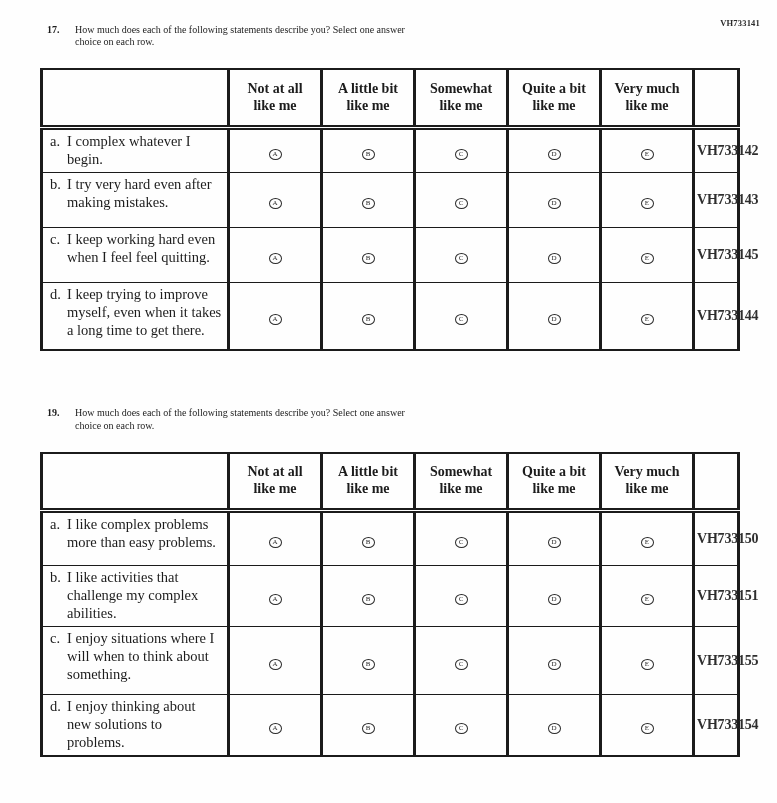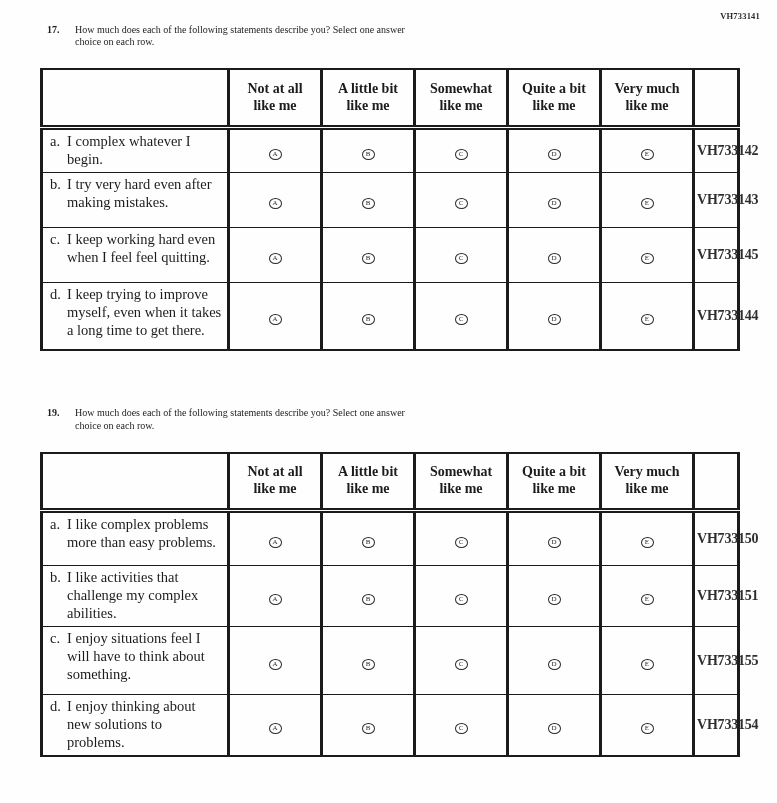--- a/index.html
+++ b/index.html
@@ -14,21 +14,21 @@
   .code-row {
     text-align: right;
     padding-right: 17px;
     font-size: 8.5px;
     font-weight: bold;
     letter-spacing: 0.2px;
     color: #2a2a2a;
     height: 12px;
     line-height: 12px;
   }
-  .q17 .code-row { padding-top: 10px; height: 22px; }
+  .q17 .code-row { padding-top: 17px; height: 22px; }
   .q18 { margin-top: 56px; }
   .prompt {
     margin: 2px 40px 0 47px;
     font-size: 10px;
     line-height: 1.22;
     display: flex;
   }
   .qnum { font-weight: bold; width: 28px; flex: 0 0 28px; }
   .qtext .bold { font-weight: normal; }
   table.matrix {
@@ -241,21 +241,21 @@
         <td class="bub"><span class="bubble">B</span></td>
         <td class="bub"><span class="bubble">C</span></td>
         <td class="bub"><span class="bubble">D</span></td>
         <td class="bub"><span class="bubble">E</span></td>
         <td class="rcode">VH733151</td>
       </tr>
       <tr class="r4">
         <td class="stmt">
               <div class="srow">
                 <span class="letter">c.</span>
-                <span class="stext">I enjoy situations feel I will have to think about something.</span>
+                <span class="stext">I enjoy situations where I will when to think about something.</span>
               </div>
             </td>
         <td class="bub"><span class="bubble">A</span></td>
         <td class="bub"><span class="bubble">B</span></td>
         <td class="bub"><span class="bubble">C</span></td>
         <td class="bub"><span class="bubble">D</span></td>
         <td class="bub"><span class="bubble">E</span></td>
         <td class="rcode">VH733155</td>
       </tr>
       <tr class="r3">

